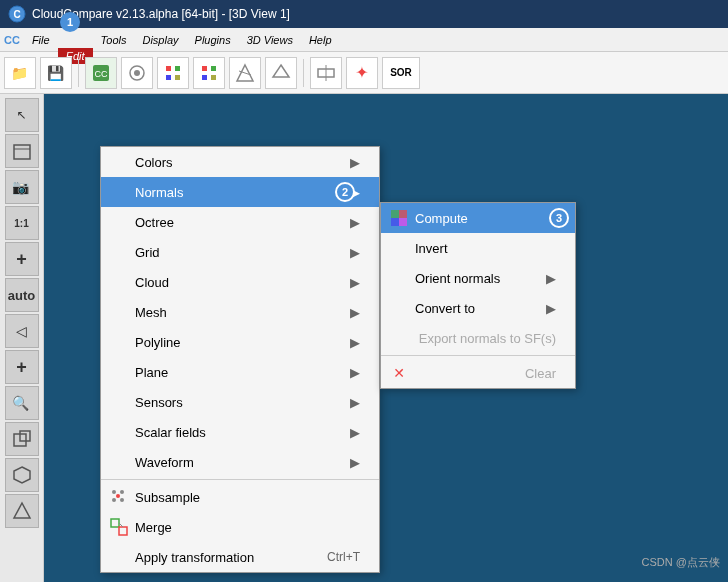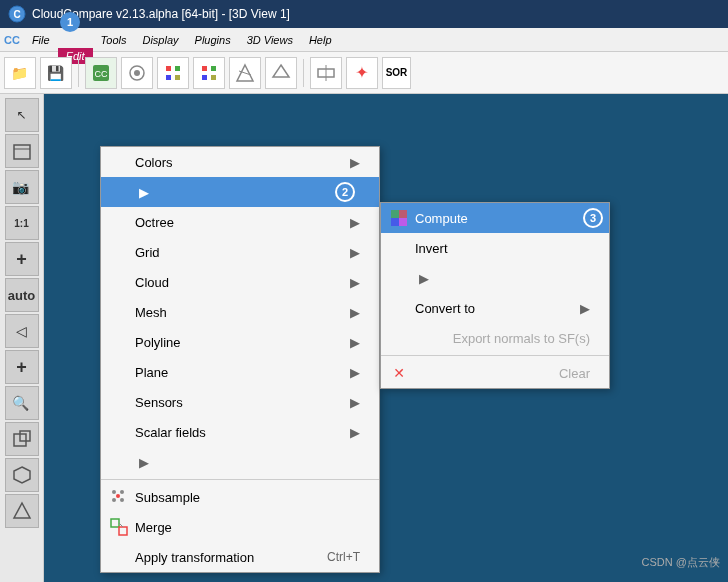--- a/index.html
+++ b/index.html
@@ -34,21 +34,21 @@
       border-bottom: 1px solid #ccc;
     }
     .menu-item {
       padding: 2px 8px;
       cursor: pointer;
       font-size: 11px;
       color: #000;
       white-space: nowrap;
       font-style: italic;
     }
-    .menu-item.active { background: #be185d; color: white; margin-top: 32px; }
+    .menu-item.active { background: #b91c1c; color: white; margin-top: 32px; }
 
     
     #toolbar {
       height: 42px;
       background: #f5f5f5;
       display: flex;
       align-items: center;
       padding: 0 4px;
       border-bottom: 1px solid #ccc;
       gap: 4px;
@@ -157,21 +157,21 @@
       height: 1px;
       background: #ccc;
       margin: 2px 0;
     }
 
     
     #normals-submenu {
       position: absolute;
       left: 336px;
       top: 108px;
-      width: 230px;
+      width: 196px;
       background: #f5f5f5;
       border: 1px solid #999;
       box-shadow: 2px 2px 8px rgba(0,0,0,0.3);
       z-index: 101;
     }
 
     
     #bottom-bar {
       position: absolute;
       bottom: 8px;
@@ -249,21 +249,21 @@
       </svg>
   </div>
   <div class="toolbar-separator"></div>
   <div class="toolbar-btn">
     <svg width="20" height="20">
         <rect x="2" y="6" width="16" height="8" fill="none" stroke="#888" stroke-width="1.5"></rect>
         <line x1="10" y1="2" x2="10" y2="18" stroke="#888" stroke-width="1"></line>
       </svg>
   </div>
   <div class="toolbar-btn" style="color:#e44;font-size:16px;">✦</div>
-  <div class="toolbar-btn" style="font-size:10px;font-weight:bold;width:29px;">SOR</div>
+  <div class="toolbar-btn" style="font-size:10px;font-weight:bold;width:38px;">SOR</div>
 </div>
 
 <div id="main">
 
   <div id="left-sidebar">
     <div class="sidebar-btn">↖</div>
     <div class="sidebar-btn">
       <svg width="22" height="22">
           <rect x="3" y="5" width="16" height="14" fill="none" stroke="#555" stroke-width="1.5"></rect>
           <line x1="3" y1="9" x2="19" y2="9" stroke="#555" stroke-width="1"></line>
@@ -299,20 +299,21 @@
     <div id="edit-menu">
 
       <div class="dropdown-item">
         <span class="icon"></span>
         <span class="label">Colors</span>
         <span class="arrow">▶</span>
       </div>
 
       <div class="dropdown-item highlighted" style="position:relative;">
         <span class="icon"></span>
+        <span class="label">Normals</span>
         <span class="arrow">▶</span>
 
         <span style="position:absolute;right:24px;top:50%;transform:translateY(-50%);width:20px;height:20px;background:#4a90d9;border-radius:50%;color:white;font-size:11px;font-weight:bold;display:flex;align-items:center;justify-content:center;border:2px solid white;">2</span>
       </div>
 
       <div class="dropdown-item">
         <span class="icon"></span>
         <span class="label">Octree</span>
         <span class="arrow">▶</span>
       </div>
@@ -354,20 +355,21 @@
       </div>
 
       <div class="dropdown-item">
         <span class="icon"></span>
         <span class="label">Scalar fields</span>
         <span class="arrow">▶</span>
       </div>
 
       <div class="dropdown-item">
         <span class="icon"></span>
+        <span class="label">Waveform</span>
         <span class="arrow">▶</span>
       </div>
 
       <div class="dropdown-separator"></div>
 
 
       <div class="dropdown-item">
         <span class="icon">
           <svg width="18" height="18">
             <circle cx="4" cy="4" r="2" fill="#888"></circle>
@@ -415,20 +417,21 @@
         <span style="position:absolute;right:6px;top:50%;transform:translateY(-50%);width:20px;height:20px;background:#4a90d9;border-radius:50%;color:white;font-size:11px;font-weight:bold;display:flex;align-items:center;justify-content:center;border:2px solid white;">3</span>
       </div>
 
       <div class="dropdown-item">
         <span class="icon"></span>
         <span class="label">Invert</span>
       </div>
 
       <div class="dropdown-item">
         <span class="icon"></span>
+        <span class="label">Orient normals</span>
         <span class="arrow">▶</span>
       </div>
 
       <div class="dropdown-item">
         <span class="icon"></span>
         <span class="label">Convert to</span>
         <span class="arrow">▶</span>
       </div>
 
       <div class="dropdown-item disabled">

